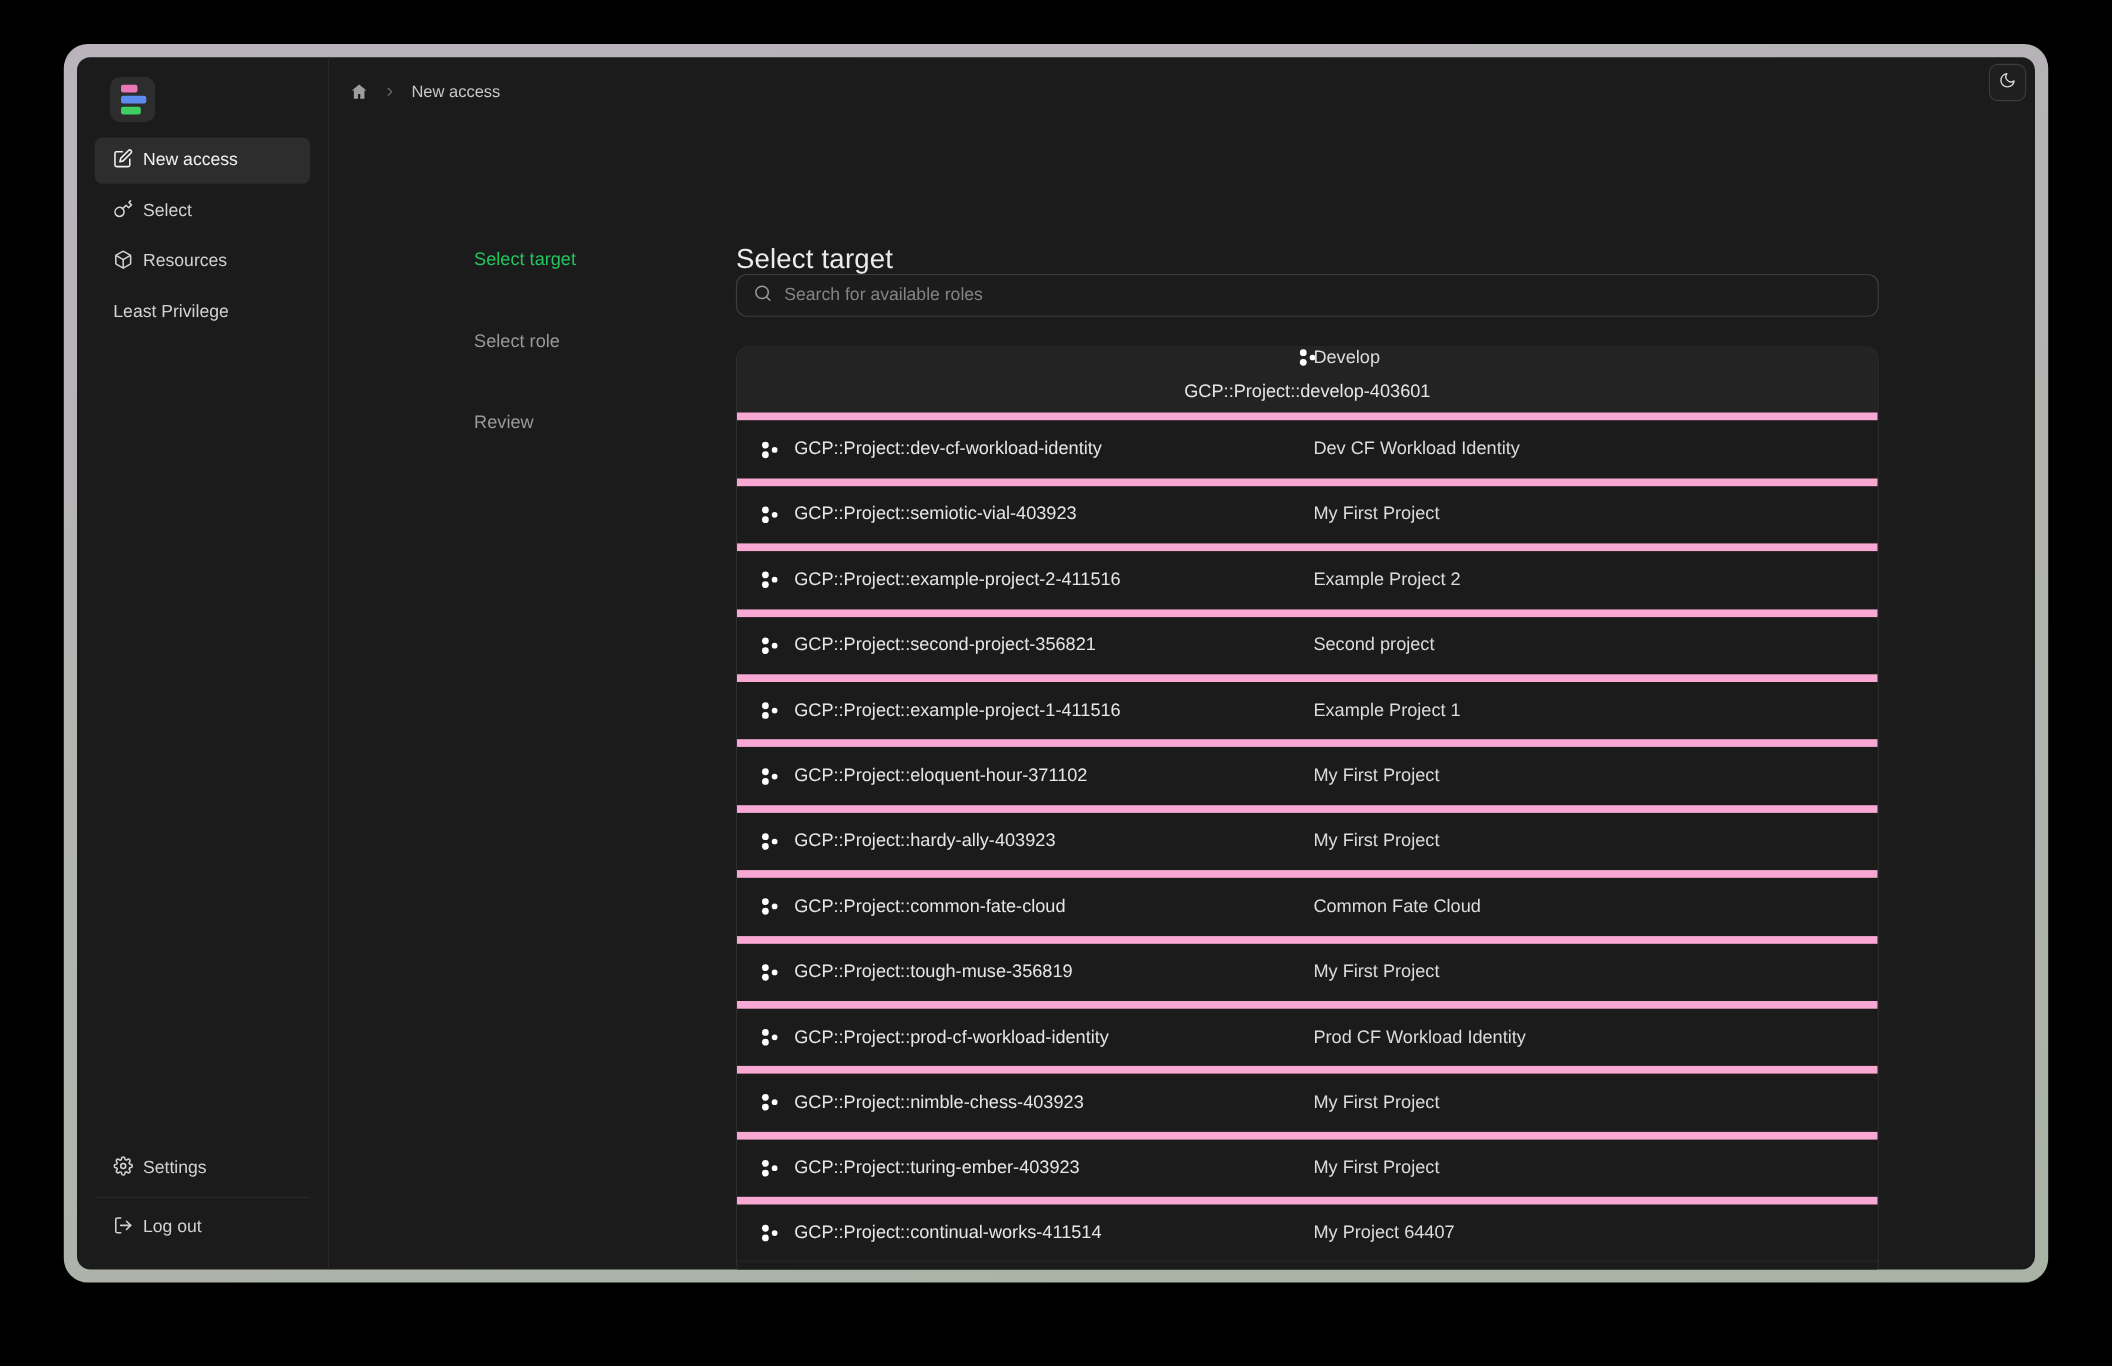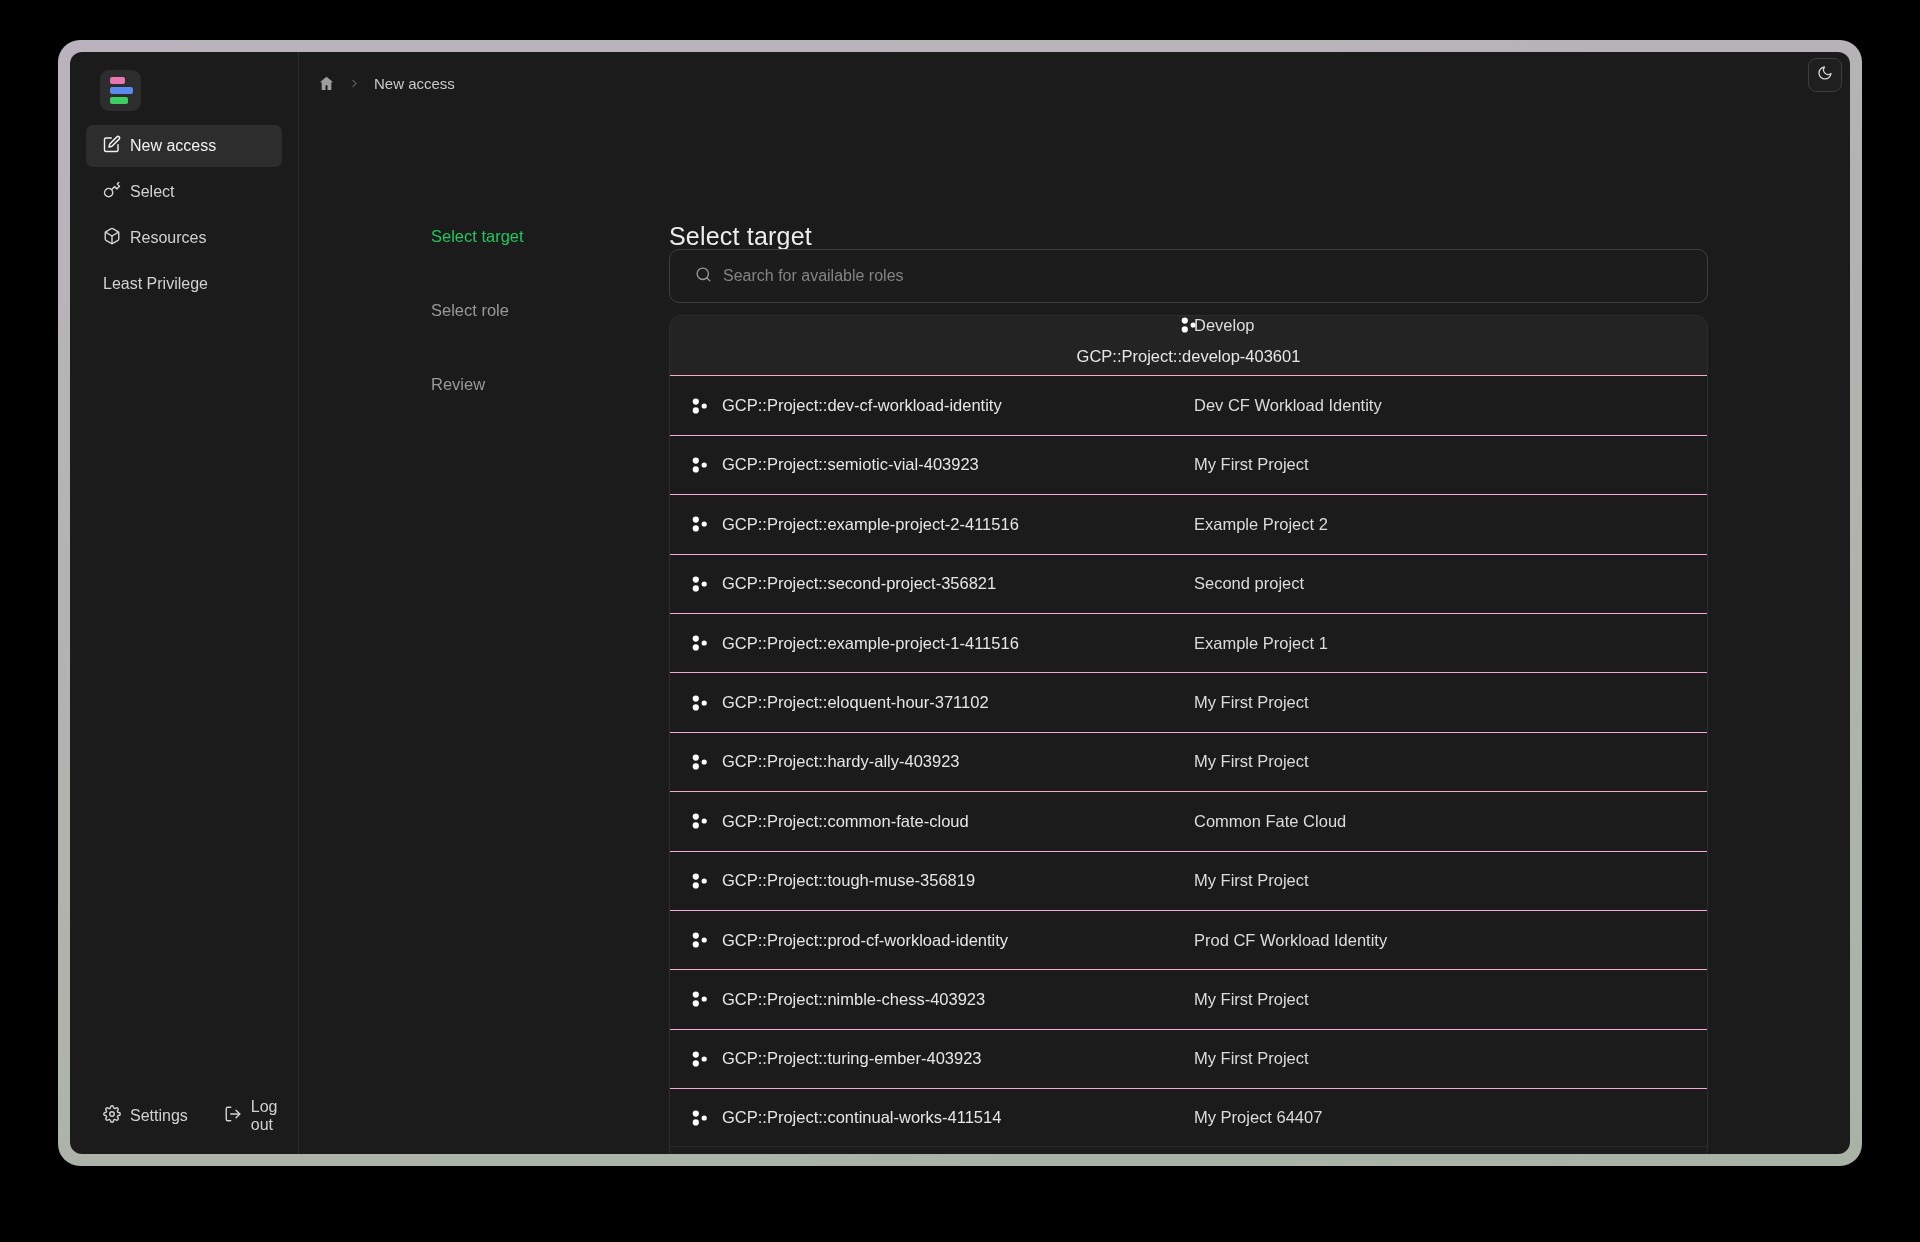--- a/index.html
+++ b/index.html
@@ -25,21 +25,21 @@
   .bar-green { width: 18px; background: #3ecf63; }
 
   .nav { margin-top: 14px; display: flex; flex-direction: column; gap: 4px; }
   .nav-item { height: 42px; border-radius: 7px; display: flex; align-items: center;
     padding: 0 17px; gap: 9px; color: #d2d2d2; font-size: 16px; cursor: pointer; }
   .nav-item.active { background: #2d2d2d; color: #f2f2f2; font-weight: 500; }
   .nav-item svg { width: 18px; height: 18px; flex: none; }
   .icon-stroke { fill: none; stroke: currentColor; stroke-width: 1.9;
     stroke-linecap: round; stroke-linejoin: round; }
 
-  .sidebar-footer { margin-top: auto; display: flex; flex-direction: row; }
+  .sidebar-footer { margin-top: auto; display: flex; flex-direction: column; }
   .footer-divider { height: 1px; background: #2b2b2b; margin: 5px 1px 6px; }
 
   
   .main { flex: 1; position: relative; }
 
   .breadcrumb { position: absolute; left: 19px; top: 14px; height: 34px;
     display: flex; align-items: center; gap: 13px; color: #c9c9c9; font-size: 15px; }
   .breadcrumb .home svg { width: 17px; height: 17px; display: block; }
   .breadcrumb .chev svg { width: 13px; height: 13px; display: block; color: #737373; }
 
@@ -50,33 +50,33 @@
   .theme-toggle svg { width: 16px; height: 16px; }
 
   .steps { position: absolute; left: 132px; top: 172px; display: flex;
     flex-direction: column; gap: 50px; font-size: 16.5px; line-height: 24px; }
   .step { color: #999; cursor: pointer; }
   .step.active { color: #22c55e; }
 
   .main-title { position: absolute; left: 370px; top: 168px; font-size: 25px;
     line-height: 32px; color: #ececec; font-weight: 500; letter-spacing: .2px; }
 
-  .search { position: absolute; left: 370px; top: 197px; width: 1039px; height: 54px;
+  .search { position: absolute; left: 370px; top: 197px; width: 1039px; height: 39px;
     border: 1px solid #3e3e3e; border-radius: 10px; background: #1c1c1c;
-    display: flex; align-items: center; padding: 0 25px; gap: 11px; color: #9a9a9a; }
+    display: flex; align-items: center; padding: 0 15px; gap: 11px; color: #9a9a9a; }
   .search svg { width: 17px; height: 17px; flex: none; }
   .search input { flex: 1; background: transparent; border: none; outline: none;
     color: #e5e5e5; font-size: 16px; font-family: inherit; }
   .search input::placeholder { color: #848484; }
 
   .list { position: absolute; left: 370px; top: 263px; width: 1039px; height: 846px;
     border: 1px solid #2e2e2e; border-radius: 12px; overflow: hidden; background: #1b1b1b; }
   .row { height: 59.4px; display: flex; align-items: center; padding: 0 21px;
     gap: 13px; position: relative; font-size: 16.5px; color: #e6e6e6; cursor: pointer; }
-  .row + .row { border-top: 1px solid #f9a8d4; }
+  .row + .row { border-top: 7px solid #f9a8d4; }
   .row:last-child { border-bottom: 1px solid #272727; text-align: right; }
   .row.highlight { background: #232323; flex-direction: column; }
   .row-icon { width: 18px; height: 18px; flex: none; display: flex; }
   .row-icon svg { width: 18px; height: 18px; }
   .row-name { position: absolute; left: 524px; color: #dcdcdc; }
 </style>
 </head>
 <body>
 
 <div class="frame">

